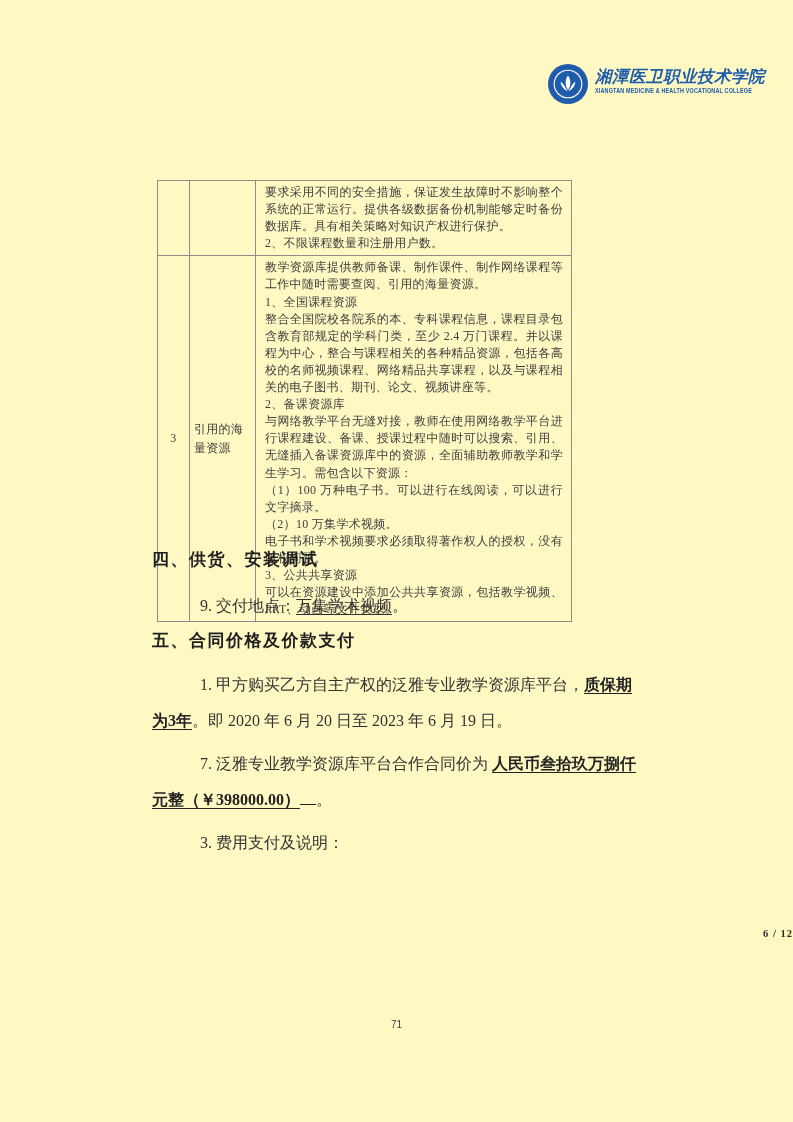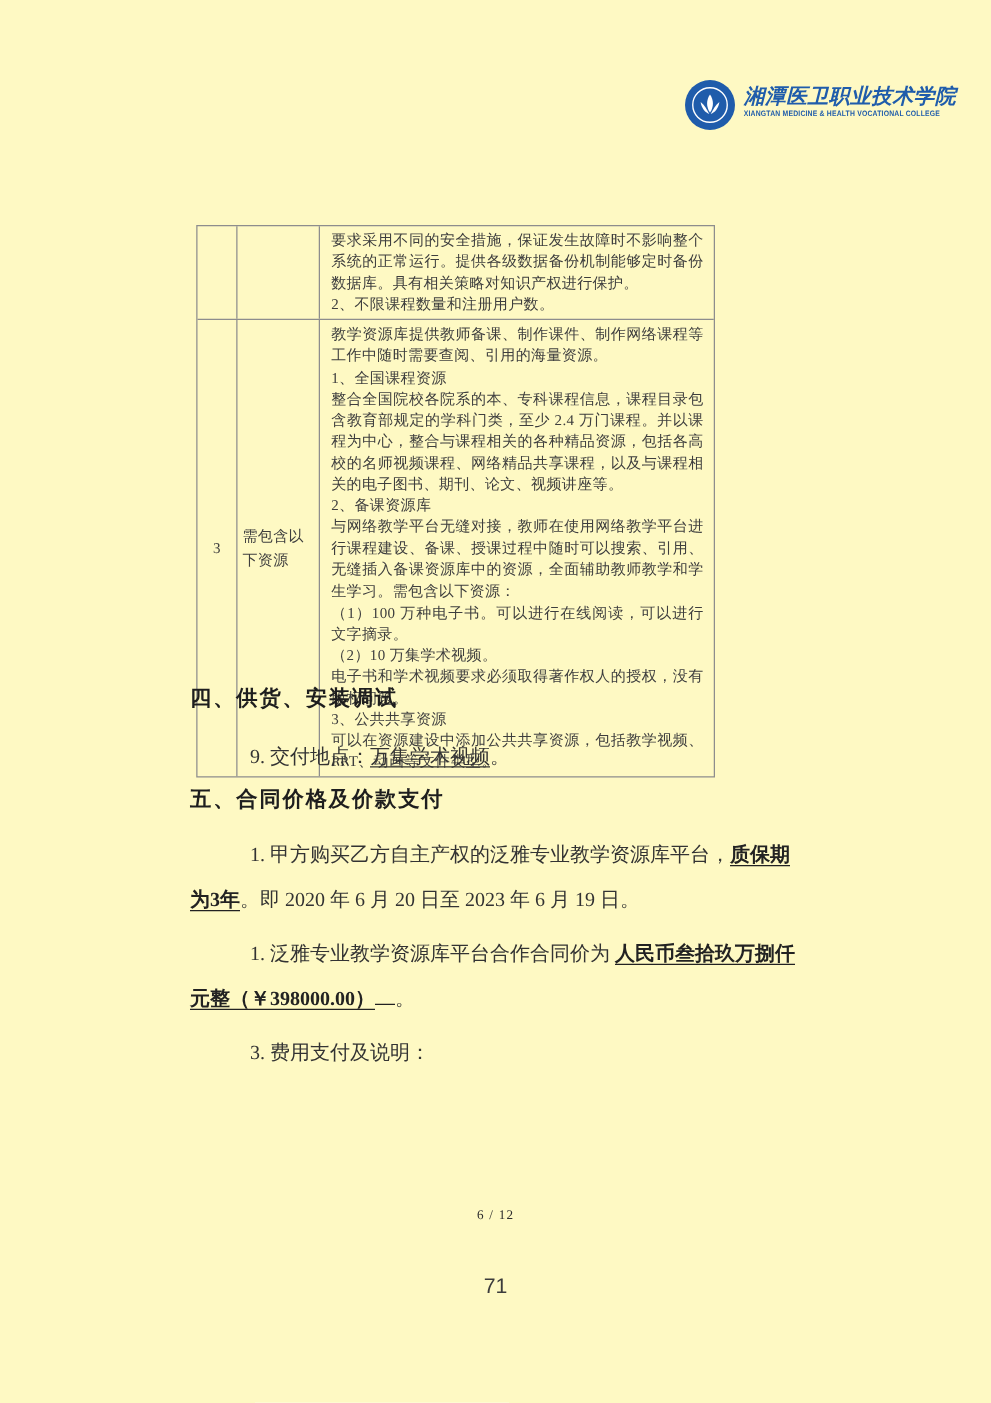--- a/index.html
+++ b/index.html
@@ -41,25 +41,25 @@
          font-weight:bold;font-size:17px;line-height:22px;color:#1e1e1e;
          letter-spacing:1.5px;margin:0 0 16px;}
   .sec-h2{margin:6px 0 14px;}
   .para{margin:0 0 7px;text-indent:48px;}
   .u{text-decoration:underline;text-underline-offset:3px;}
   .bu{font-weight:bold;text-decoration:underline;text-underline-offset:3px;color:#222;}
   .u-tail{display:inline-block;width:16px;border-bottom:1px solid #222;height:1em;
           vertical-align:baseline;}
 
   
-  .doc-footer{position:absolute;left:0;top:967px;width:100%;text-align:center;
-              font-weight:normal;font-size:10.5px;color:#2c2c2c;letter-spacing:1px;}
+  .doc-footer{position:absolute;left:0;top:928px;width:100%;text-align:right;
+              font-weight:bold;font-size:10.5px;color:#2c2c2c;letter-spacing:1px;}
   .page-number{position:absolute;left:0;top:1019px;width:100%;text-align:center;
                font-family:"Liberation Sans","DejaVu Sans",sans-serif;
-               font-size:17px;color:#3c3c3c;}
+               font-size:10px;color:#3c3c3c;}
 </style>
 </head>
 <body>
 
 <div class="page">
 
   <div class="logo">
     <svg class="emblem" viewBox="0 0 40 40">
       <circle cx="20" cy="20" r="20" fill="#1f5cab"></circle>
       <circle cx="20" cy="20" r="13.8" fill="none" stroke="#ffffff" stroke-width="1.1"></circle>
@@ -77,21 +77,21 @@
     <div class="t-row row-partial">
       <div class="t-c t-c1"></div>
       <div class="t-c t-c2"></div>
       <div class="t-c t-c3">
         <div class="cell-par">要求采用不同的安全措施，保证发生故障时不影响整个系统的正常运行。提供各级数据备份机制能够定时备份数据库。具有相关策略对知识产权进行保护。</div>
         <div class="cell-par">2、不限课程数量和注册用户数。</div>
       </div>
     </div>
     <div class="t-row row-main">
       <div class="t-c t-c1">3</div>
-      <div class="t-c t-c2">需包含以下资源</div>
+      <div class="t-c t-c2">引用的海量资源</div>
       <div class="t-c t-c3">
         <div class="cell-par">教学资源库提供教师备课、制作课件、制作网络课程等工作中随时需要查阅、引用的海量资源。</div>
         <div class="cell-par">1、全国课程资源</div>
         <div class="cell-par">整合全国院校各院系的本、专科课程信息，课程目录包含教育部规定的学科门类，至少 2.4 万门课程。并以课程为中心，整合与课程相关的各种精品资源，包括各高校的名师视频课程、网络精品共享课程，以及与课程相关的电子图书、期刊、论文、视频讲座等。</div>
         <div class="cell-par">2、备课资源库</div>
         <div class="cell-par">与网络教学平台无缝对接，教师在使用网络教学平台进行课程建设、备课、授课过程中随时可以搜索、引用、无缝插入备课资源库中的资源，全面辅助教师教学和学生学习。需包含以下资源：</div>
         <div class="cell-par">（1）100 万种电子书。可以进行在线阅读，可以进行文字摘录。</div>
         <div class="cell-par">（2）10 万集学术视频。</div>
         <div class="cell-par">电子书和学术视频要求必须取得著作权人的授权，没有版权问题。</div>
         <div class="cell-par">3、公共共享资源</div>
@@ -104,21 +104,21 @@
 
     <h2 class="sec-h">四、供货、安装调试</h2>
 
 
     <p class="para"><span>9. 交付地点：</span><span class="u">万集学术视频</span><span>。</span></p>
 
     <h2 class="sec-h sec-h2">五、合同价格及价款支付</h2>
 
     <p class="para"><span>1. 甲方购买乙方自主产权的泛雅专业教学资源库平台，</span><span class="bu">质保期为3年</span><span>。即 2020 年 6 月 20 日至 2023 年 6 月 19 日。</span></p>
 
-    <p class="para"><span>1. 泛雅专业教学资源库平台合作合同价为 </span><span class="bu">人民币叁拾玖万捌仟元整（￥398000.00）</span><span class="u-tail"></span><span>。</span></p>
+    <p class="para"><span>7. 泛雅专业教学资源库平台合作合同价为 </span><span class="bu">人民币叁拾玖万捌仟元整（￥398000.00）</span><span class="u-tail"></span><span>。</span></p>
 
     <p class="para">3. 费用支付及说明：</p>
 
   </div>
 
   <div class="doc-footer">6 / 12</div>
   <div class="page-number">71</div>
 
 </div>
 

